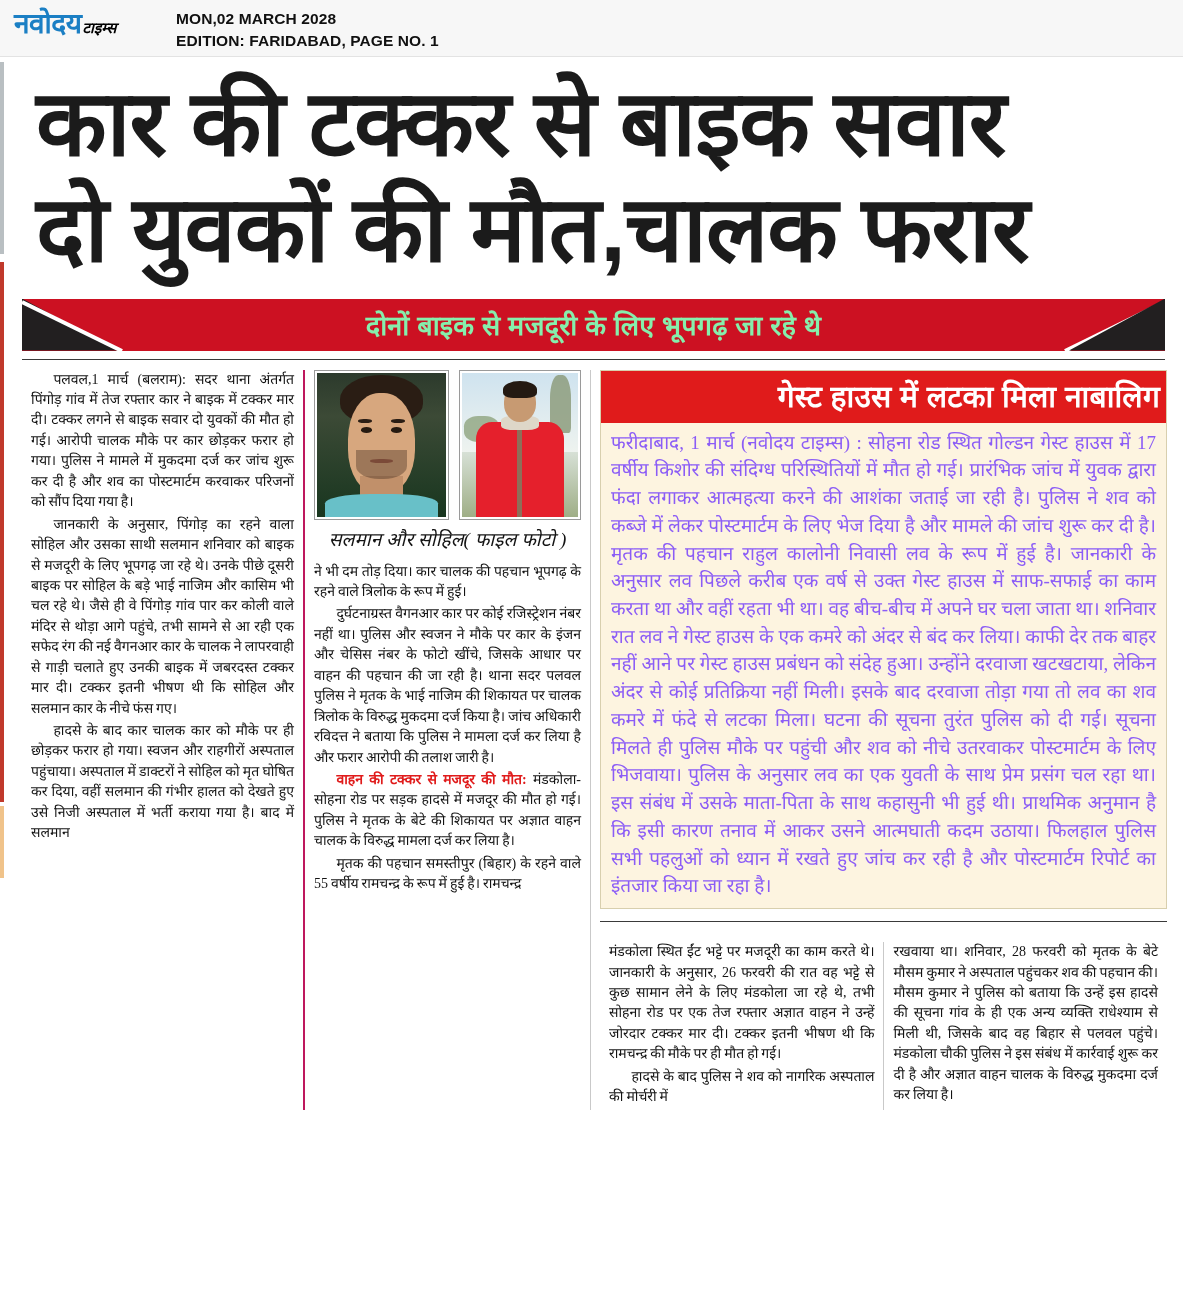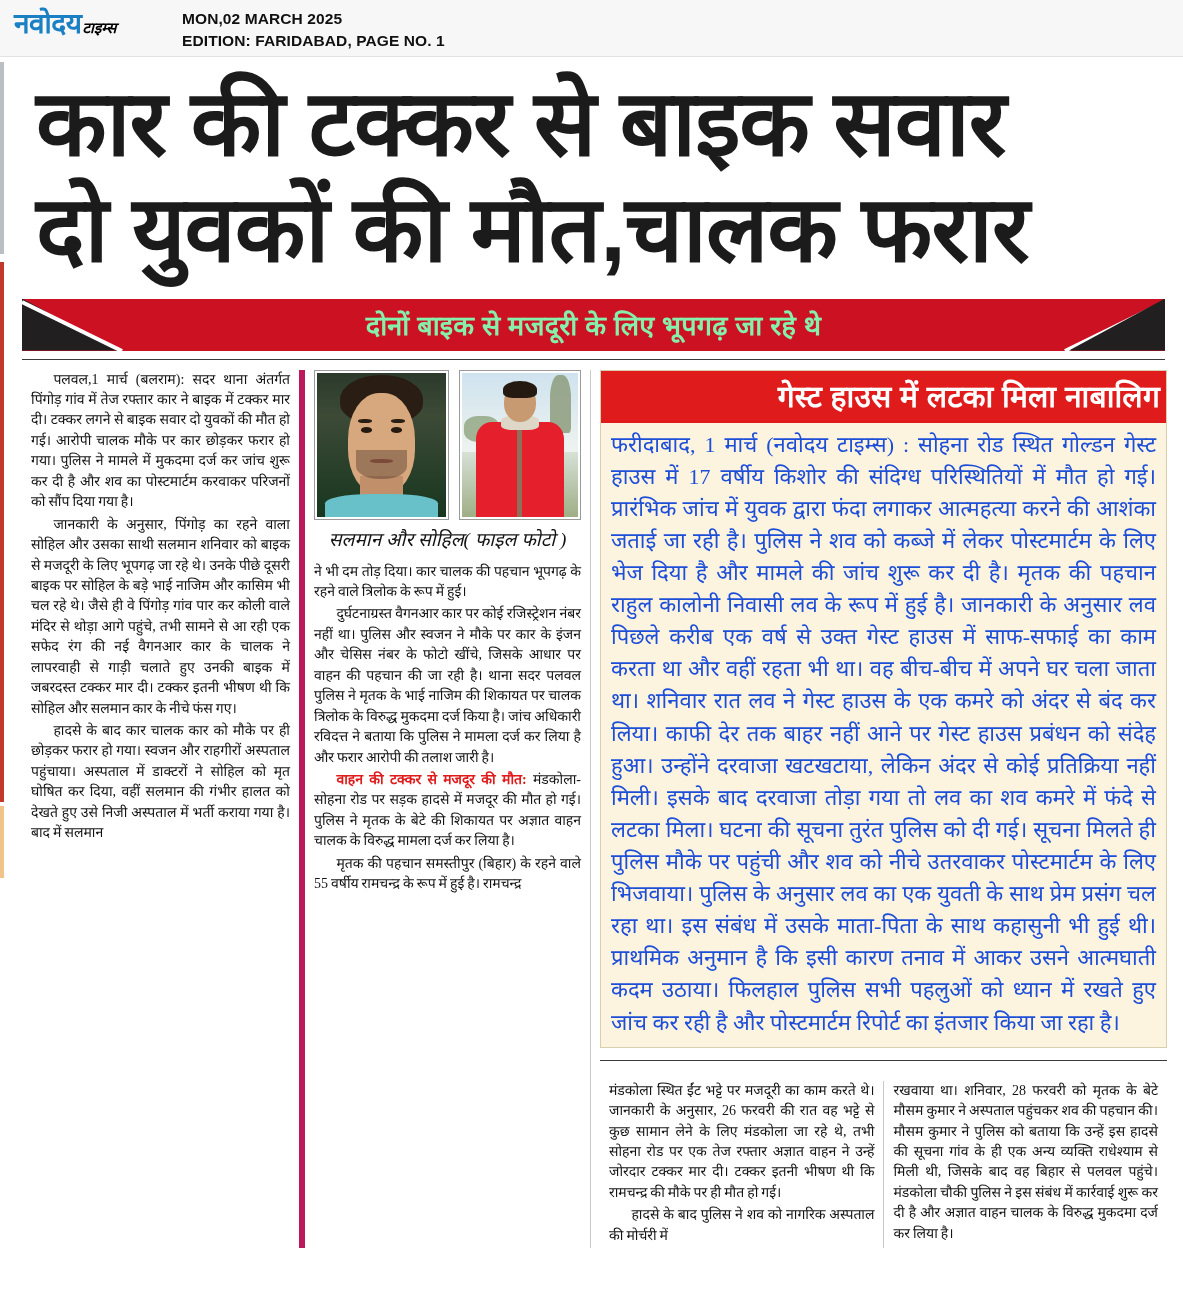--- a/index.html
+++ b/index.html
@@ -15,21 +15,20 @@
 
   
   .masthead {
     height: 57px;
     background: #f7f7f7;
     display: flex;
     align-items: flex-start;
     padding: 6px 0 0 14px;
     position: relative;
     border-bottom: 1px solid #e3e3e3;
-    gap: 6px;
   }
   .logo-wrap {
     width: 148px;
     padding-top: 4px;
     display: flex;
     align-items: baseline;
     line-height: 1;
   }
   .logo-main {
     font-family: "Liberation Sans", sans-serif;
@@ -132,21 +131,21 @@
   
   .content {
     display: flex;
     padding: 10px 16px 0 22px;
     gap: 0;
   }
   .col {
     padding: 0 9px;
     position: relative;
   }
-  .col + .col { border-left: 6px solid #be185d; }
+  .col + .col { border-left: 2px solid #be185d; }
   .col-1 { width: 296px; }
   .col-2 { width: 292px; }
   .col-right { width: 577px; padding: 0 0 0 9px; border-left: 1px solid #c9c9c9; }
 
   p.story {
     font-family: "Liberation Serif", "DejaVu Serif", serif;
     font-size: 14px;
     line-height: 1.46;
     color: #131313;
     text-align: justify;
@@ -225,23 +224,23 @@
     text-align: right;
     padding: 4px 6px 7px 6px;
     letter-spacing: 0.2px;
     white-space: nowrap;
   }
   .sidebox-body {
     padding: 6px 10px 8px 10px;
   }
   .sidebox-body p {
     font-family: "Liberation Serif", "DejaVu Serif", serif;
-    font-size: 22px;
+    font-size: 19px;
     line-height: 1.46;
-    color: #1d4ed8;
+    color: #8b5cf6;
     text-align: justify;
   }
 
   
   .sub-cols {
     display: flex;
     padding-top: 20px;
     border-top: 1.5px solid #3a3a3a;
   }
   .sub-col { width: 289px; padding: 0 9px; }
@@ -249,21 +248,21 @@
 </style>
 </head>
 <body>
 
 <div class="masthead">
   <div class="logo-wrap">
     <span class="logo-main">नवोदय</span>
     <span class="logo-sub">टाइम्स</span>
   </div>
   <div class="edition-block">
-    <div>MON,02 MARCH 2025</div>
+    <div>MON,02 MARCH 2028</div>
     <div>EDITION: FARIDABAD, PAGE NO. 1</div>
   </div>
 </div>
 
 <div class="rail rail-gray"></div>
 <div class="rail rail-red"></div>
 <div class="rail rail-tan"></div>
 
 <div class="headline">
   <span class="hl-line">कार की टक्कर से बाइक सवार</span>

